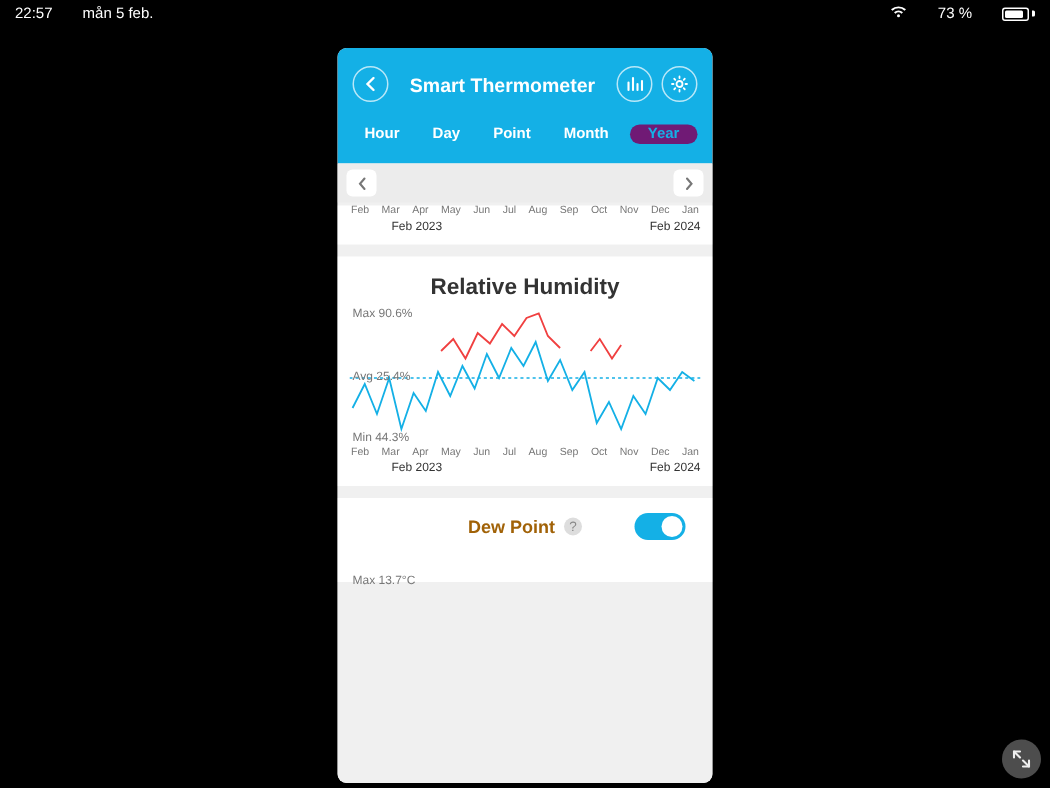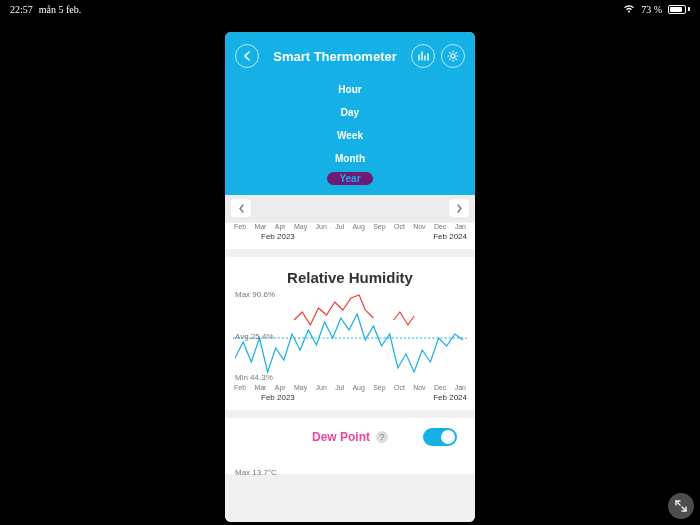--- a/index.html
+++ b/index.html
@@ -10,21 +10,21 @@
     position: relative;
     overflow: hidden;
   }
   .status-bar {
     position: absolute; top: 0; left: 0; right: 0;
     height: 18px;
     display: flex; justify-content: space-between; align-items: center;
     padding: 0 10px;
     color: #fff; font-size: 10px; font-weight: 500;
   }
-  .status-left, .status-right { display: flex; align-items: center; gap: 6px; font-family: Liberation Serif, serif; }
+  .status-left, .status-right { display: flex; align-items: center; gap: 20px; }
   .wifi-icon { display: inline-block; }
   .battery { display: inline-flex; align-items: center; gap: 2px; }
   .battery-shell { width: 18px; height: 9px; border: 1px solid #fff; border-radius: 2px; position: relative; }
   .battery-fill { position: absolute; left: 1px; top: 1px; bottom: 1px; width: 73%; background: #fff; border-radius: 1px; }
   .battery-tip { width: 2px; height: 4px; background: #fff; border-radius: 0 1px 1px 0; }
 
   .app {
     position: absolute;
     left: 225px; top: 32px;
     width: 250px; height: 490px;
@@ -45,21 +45,21 @@
   .app-title { font-size: 13px; font-weight: 600; flex: 1; text-align: center; }
   .circle-btn {
     width: 24px; height: 24px; border-radius: 50%;
     border: 1.5px solid rgba(255,255,255,.7);
     display: flex; align-items: center; justify-content: center;
     color: #fff; font-size: 12px;
   }
   .header-right { display: flex; gap: 6px; }
   .tabs {
     display: flex; align-items: center; justify-content: space-between;
-    margin-top: 12px; gap: 4px; flex-direction: column;
+    margin-top: 12px; gap: 4px;
   }
   .tab {
     font-size: 10px; font-weight: 600; color: #fff;
     padding: 4px 8px; border-radius: 10px;
   }
   .tab.active { background: #701a75; color: #14b0e6; padding: 1px 12px; }
 
   .content { flex: 1; overflow: hidden; background: #f0f0f0; }
   .nav-row {
     display: flex; justify-content: space-between; padding: 4px 6px;
@@ -94,21 +94,21 @@
   }
   .year-row {
     display: flex; justify-content: space-between;
     font-size: 8px; font-weight: 400; color: #333; margin-top: 2px; padding-left: 28px;
   }
 
   .toggle-row {
     display: flex; align-items: center; justify-content: center;
     gap: 6px; position: relative; padding: 6px 0 8px;
   }
-  .toggle-label { font-size: 12px; font-weight: 600; color: #ec4899; }
+  .toggle-label { font-size: 12px; font-weight: 600; color: #a16207; }
   .help { width: 12px; height: 12px; border-radius: 50%; background: #ddd; color: #888; font-size: 9px; display: flex; align-items: center; justify-content: center; }
   .switch {
     position: absolute; right: 10px;
     width: 34px; height: 18px; background: #14b0e6; border-radius: 10px;
     display: flex; align-items: center; justify-content: flex-end; padding: 2px;
   }
   .knob { width: 14px; height: 14px; background: #fff; border-radius: 50%; }
 
   .resize-handle {
     position: absolute; right: 6px; bottom: 6px;
@@ -161,21 +161,21 @@
           <svg width="12" height="12" viewBox="0 0 12 12">
               <circle cx="6" cy="6" r="2" stroke="#fff" stroke-width="1.2" fill="none"></circle>
               <path d="M6 1v1M6 10v1M1 6h1M10 6h1M2.5 2.5l.7.7M8.8 8.8l.7.7M2.5 9.5l.7-.7M8.8 3.2l.7-.7" stroke="#fff" stroke-width="1.2" stroke-linecap="round"></path>
             </svg>
         </div>
       </div>
     </div>
     <div class="tabs">
       <div class="tab">Hour</div>
       <div class="tab">Day</div>
-      <div class="tab">Week</div>
+      <div class="tab">Point</div>
       <div class="tab">Month</div>
       <div class="tab active">Year</div>
     </div>
   </div>
 
   <div class="content">
     <div class="nav-row">
       <div class="nav-btn">
         <svg width="7" height="9" viewBox="0 0 7 9">
             <path d="M5 1L2 4.5 5 8" stroke="#777" stroke-width="1.4" fill="none" stroke-linecap="round"></path>

